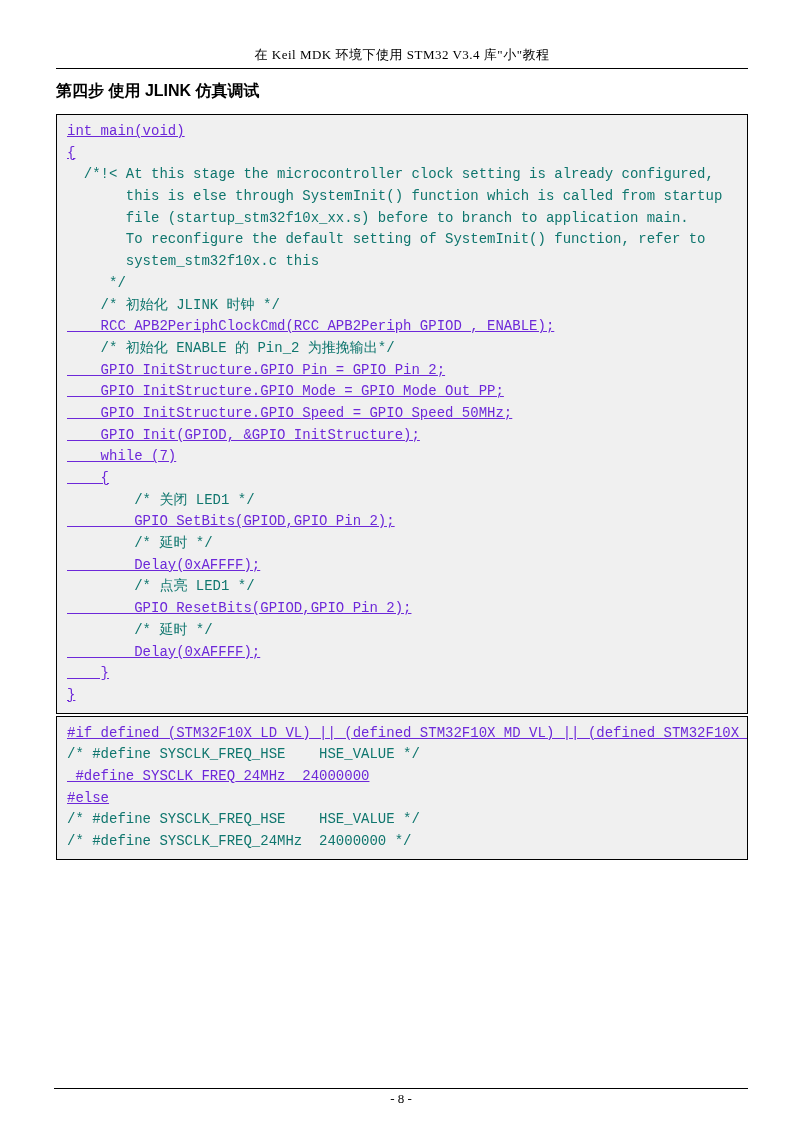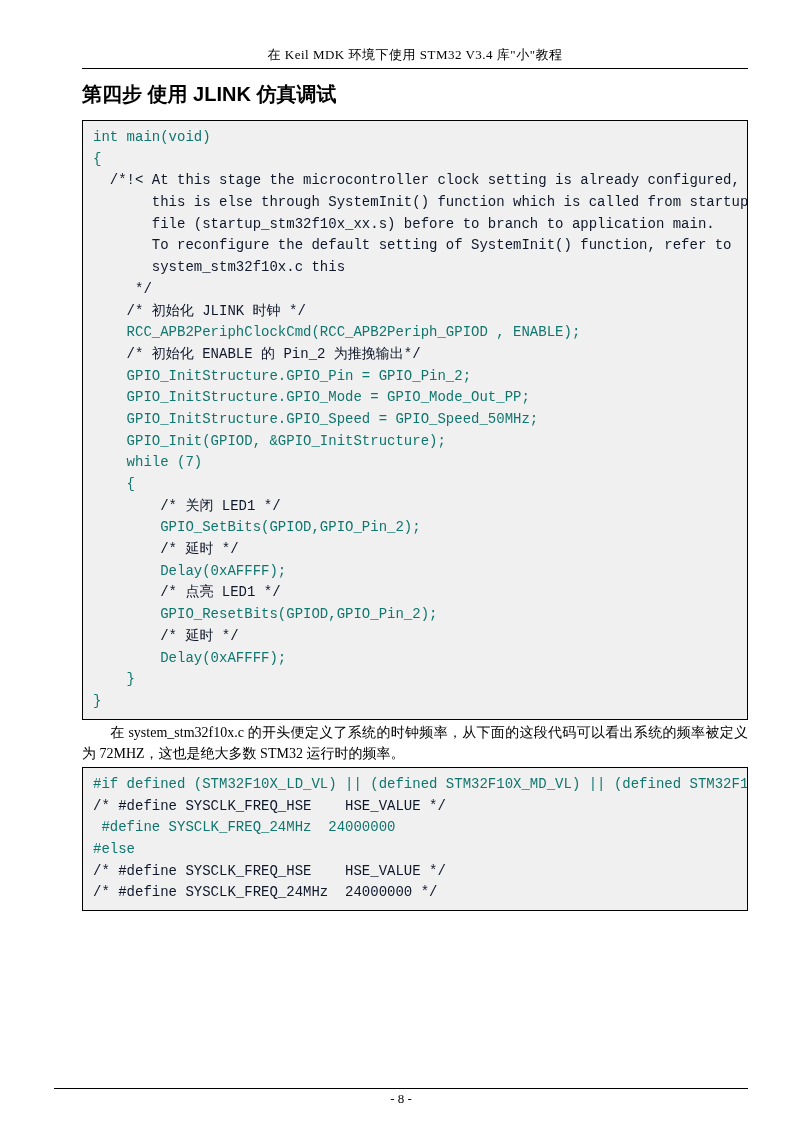--- a/index.html
+++ b/index.html
@@ -1,36 +1,36 @@
 <!DOCTYPE html>
 <html><head>
 <meta charset="utf-8">
 <style>
   * { box-sizing: border-box; margin: 0; padding: 0; }
   html, body { width: 802px; height: 1133px; background: #fff; font-family: "SimSun", "Songti SC", "STSong", serif; color: #000; }
-  .page { width: 802px; height: 1133px; padding: 46px 54px 30px 82px; position: relative; }
+  .page { width: 802px; height: 1133px; padding: 46px 54px 30px 56px; position: relative; }
   .header-line { text-align: center; font-size: 13px; letter-spacing: 0.5px; margin-bottom: 4px; }
   .rule { border: none; border-top: 1px solid #000; margin-bottom: 12px; }
-  h2 { font-size: 20px; font-family: "SimHei", "Heiti SC", "STHeiti", sans-serif; font-weight: bold; margin-bottom: 12px; }
+  h2 { font-size: 16px; font-family: "SimHei", "Heiti SC", "STHeiti", sans-serif; font-weight: bold; margin-bottom: 12px; }
   .body-text { font-size: 14px; line-height: 1.55; text-align: justify; }
   .para { margin-bottom: 2px; }
   .para .indent { display: inline-block; width: 2em; }
   .code-block {
     background: #f0f0f0;
     border: 1px solid #000;
     padding: 6px 10px 6px 10px;
     margin: 2px 0 2px 0;
     font-family: Consolas, "Courier New", monospace;
     font-size: 14px;
     line-height: 1.55;
     white-space: pre;
     overflow: hidden;
   }
-  .code-block .cmt { color: #0f172a; }
-  .code-block .blk { color: #0f766e; }
+  .code-block .cmt { color: #0f766e; }
+  .code-block .blk { color: #6d28d9; text-decoration: underline; }
   .footer {
     position: absolute;
     left: 0; right: 0;
     bottom: 26px;
     text-align: center;
     font-size: 13px;
   }
   .footer-rule {
     border: none; border-top: 1px solid #000;
     margin: 0 54px 2px 54px;
@@ -69,21 +69,20 @@
 <span class="cmt">        /* 延时 */</span>
 <span class="blk">        Delay(0xAFFFF);</span>
 <span class="cmt">        /* 点亮 LED1 */</span>
 <span class="blk">        GPIO_ResetBits(GPIOD,GPIO_Pin_2);</span>
 <span class="cmt">        /* 延时 */</span>
 <span class="blk">        Delay(0xAFFFF);</span>
 <span class="blk">    }</span>
 <span class="blk">}</span></div>
 
   <div class="body-text">
-    <div class="para"><span class="indent"></span><span>在 system_stm32f10x.c 的开头便定义了系统的时钟频率，从下面的这段代码可以看出系统的频率被定义为 72MHZ，这也是绝大多数 STM32 运行时的频率。</span></div>
   </div>
 
   <div class="code-block"><span class="blk">#if defined (STM32F10X_LD_VL) || (defined STM32F10X_MD_VL) || (defined STM32F10X_HD_VL)</span>
 <span class="cmt">/* #define SYSCLK_FREQ_HSE    HSE_VALUE */</span>
 <span class="blk"> #define SYSCLK_FREQ_24MHz  24000000</span>
 <span class="blk">#else</span>
 <span class="cmt">/* #define SYSCLK_FREQ_HSE    HSE_VALUE */</span>
 <span class="cmt">/* #define SYSCLK_FREQ_24MHz  24000000 */</span></div>
 
   <div class="footer">

